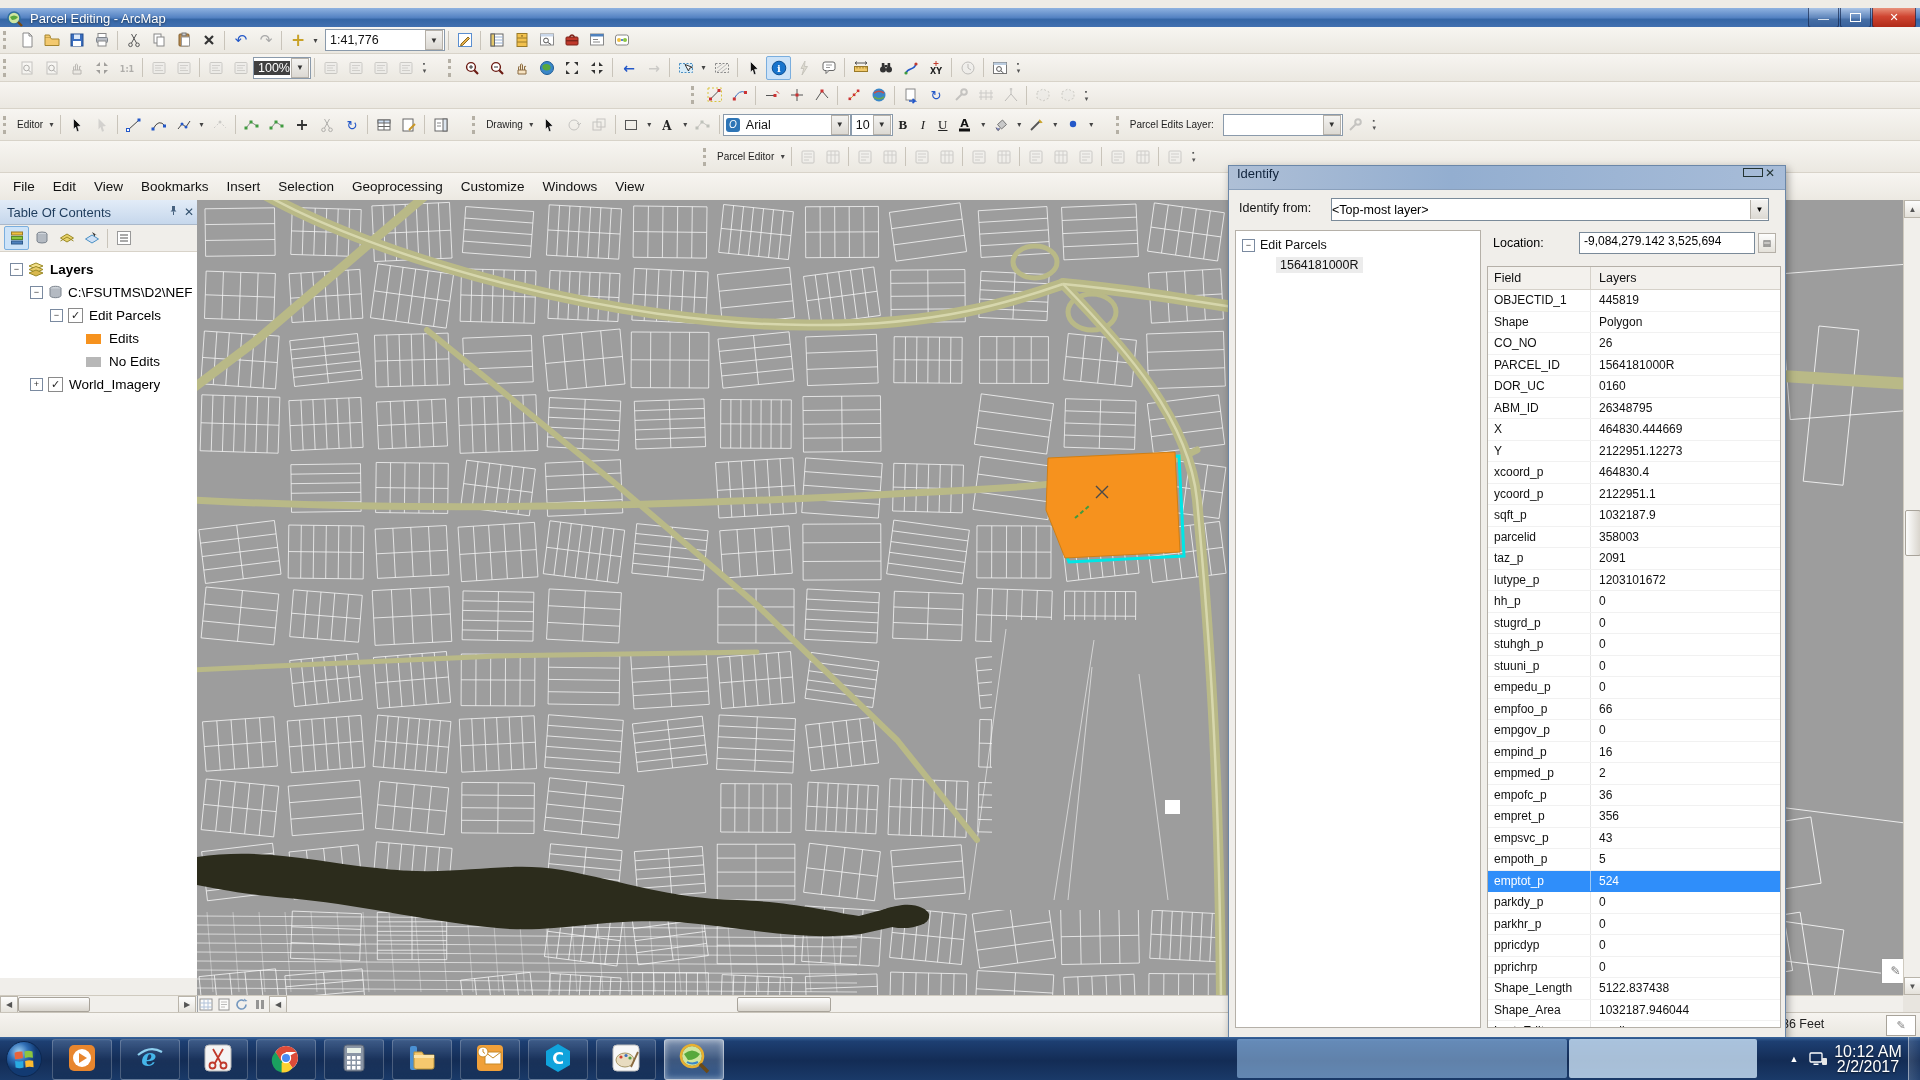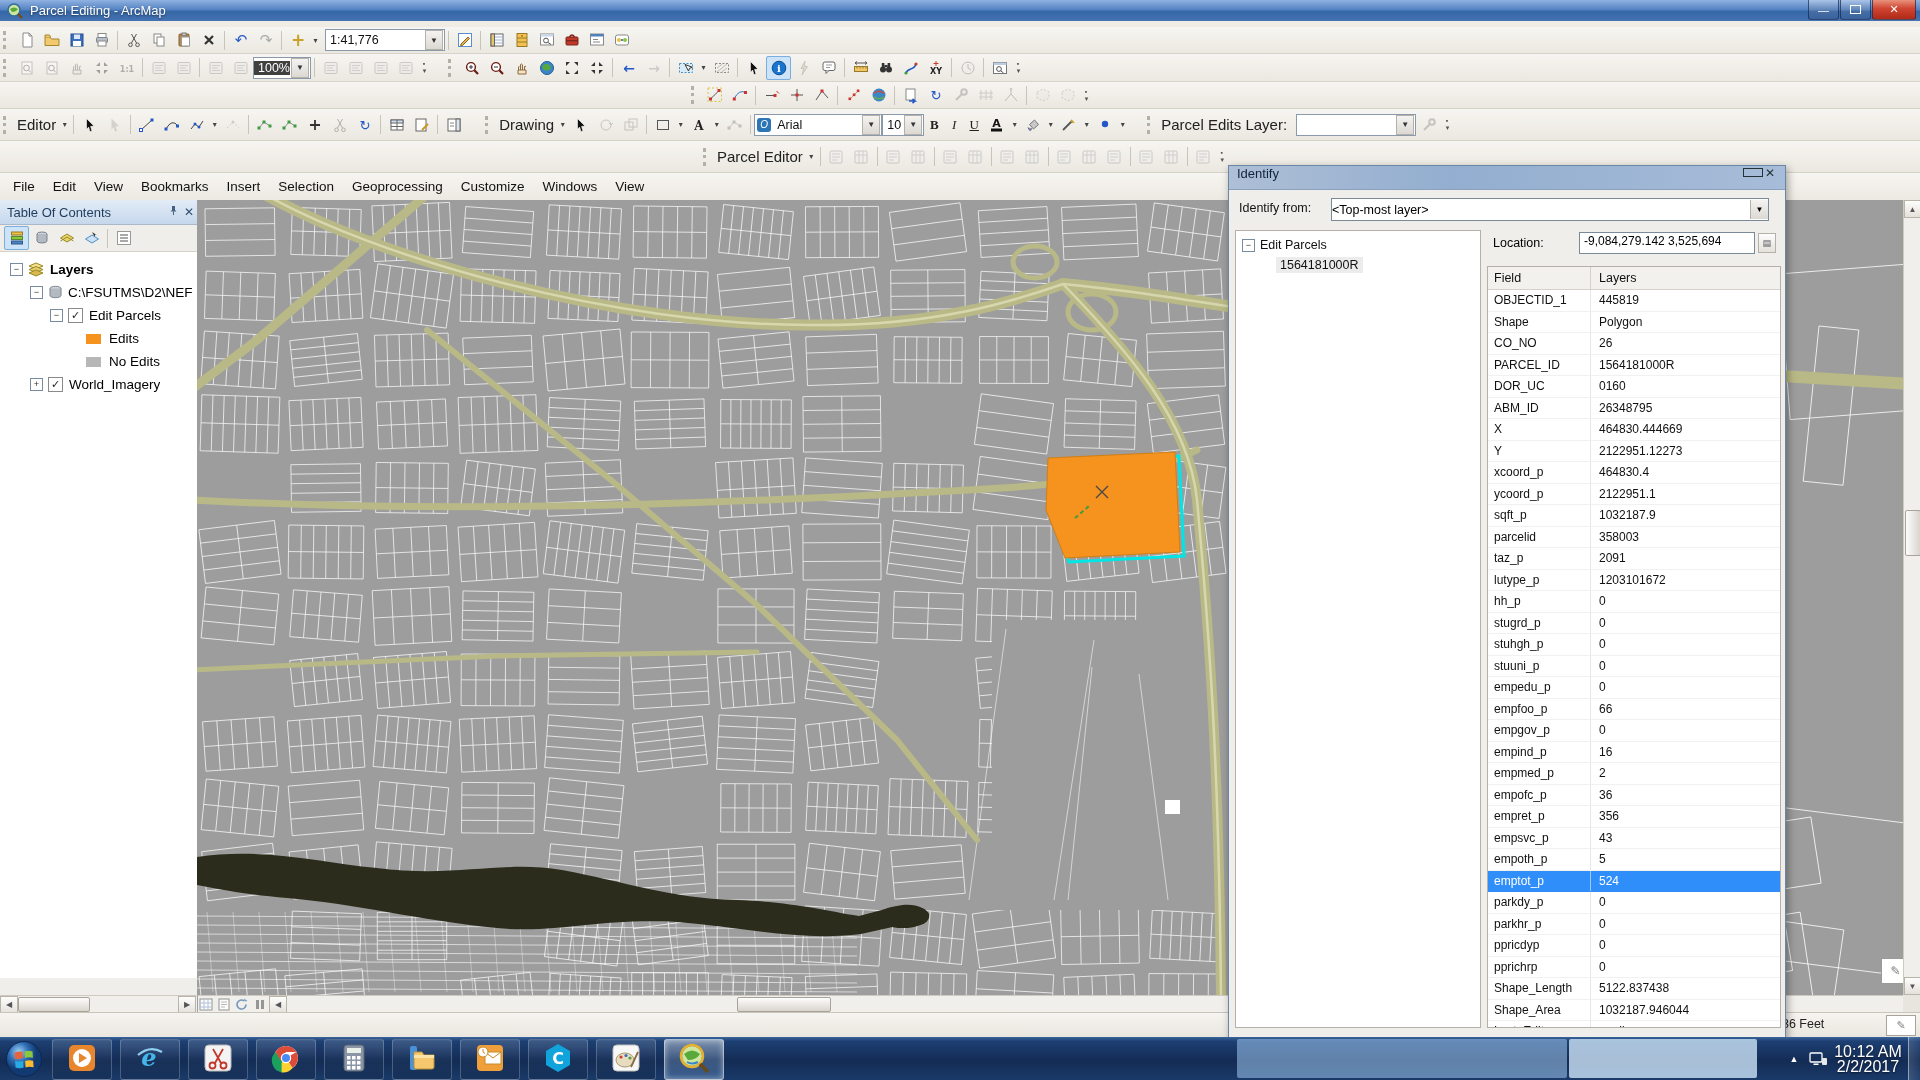--- a/index.html
+++ b/index.html
@@ -1,19 +1,19 @@
 <!DOCTYPE html>
 <html><head>
 <meta charset="utf-8">
 <style>
   html,body{margin:0;padding:0;background:#222;}
   #screen{position:relative;width:1920px;height:1080px;overflow:hidden;
     font-family:"Liberation Sans",sans-serif;background:#efece6;-webkit-font-smoothing:antialiased;}
   
-  #titlebar{position:absolute;left:0;top:0;width:1920px;height:21px;
+  #titlebar{position:absolute;left:0;top:8px;width:1920px;height:21px;
     background:linear-gradient(#8fb2e0,#5583c3 45%,#3566a6 55%,#4573b3);
     display:flex;align-items:center;color:#fff;font-size:13px;}
   #titlebar .appicon{margin:0 6px 0 6px;display:flex;}
   #titlebar .title{text-shadow:0 1px 2px rgba(0,0,0,.5);}
   #winbtns{position:absolute;right:4px;top:0;display:flex;}
   .winbtn{width:29px;height:19px;display:flex;align-items:center;justify-content:center;
     background:linear-gradient(rgba(255,255,255,.25),rgba(40,70,120,.35));
     border:1px solid rgba(20,40,80,.7);border-top:none;color:#fff;font-size:11px;border-radius:0 0 3px 3px;margin-left:1px;}
   .winbtn.close{width:42px;background:linear-gradient(#e8927c,#cf4531 45%,#b02a18);}
   .maxglyph{display:inline-block;width:9px;height:7px;border:1px solid #fff;}
@@ -29,21 +29,21 @@
     border-bottom:1px solid #c9c4ba;display:flex;align-items:center;font-size:13.5px;color:#111;}
   .menuitem{padding:4px 9px;cursor:default;}
   .tbi{width:23px;height:22px;display:flex;align-items:center;justify-content:center;border:1px solid transparent;border-radius:2px;flex:0 0 auto;}
   .tbi.g{opacity:.42;filter:grayscale(.9);}
   .tbi.act{background:#cde3f8;border-color:#7aaede;}
   .ic{display:flex;}
   .sep{width:1px;height:19px;background:#c9c4ba;margin:0 3px;flex:0 0 auto;}
   .grip{width:4px;height:18px;border-left:3px dotted #b5b0a5;margin:0 4px 0 3px;flex:0 0 auto;}
   .dda{width:11px;height:22px;display:flex;align-items:center;justify-content:center;font-size:8px;color:#444;flex:0 0 auto;}
   .ovf{width:13px;height:22px;display:flex;flex-direction:column;align-items:center;justify-content:center;font-size:7px;color:#555;flex:0 0 auto;}
-  .tlabel{font-size:15px;color:#222;padding:0 3px;flex:0 0 auto;}
+  .tlabel{font-size:10px;color:#222;padding:0 3px;flex:0 0 auto;}
   .txtbtn{width:20px;height:20px;display:flex;align-items:center;justify-content:center;font-size:13px;color:#222;font-family:"Liberation Serif",serif;flex:0 0 auto;}
   .combo{height:20px;background:#fff;border:1px solid #8a9aab;display:flex;align-items:center;font-size:12.5px;color:#111;flex:0 0 auto;}
   .combo .val{flex:1;padding:0 4px;white-space:nowrap;overflow:hidden;}
   .combo.sel .val{background:#404040;color:#fff;}
   .combo .dbtn{width:16px;height:18px;margin:0 1px;display:flex;align-items:center;justify-content:center;
     background:linear-gradient(#f4f3f1,#dcd9d3);border:1px solid #b5b0a8;font-size:8px;color:#333;}
   .obadge{width:14px;height:14px;margin:0 2px;border-radius:3px;background:#2e75b6;color:#fff;font-size:10px;font-style:italic;display:flex;align-items:center;justify-content:center;}
   .spacer{flex:0 0 auto;}
   
   #toc{position:absolute;left:0;top:200px;width:197px;height:795px;background:#f0eeea;border-right:1px solid #9aa0a8;}

